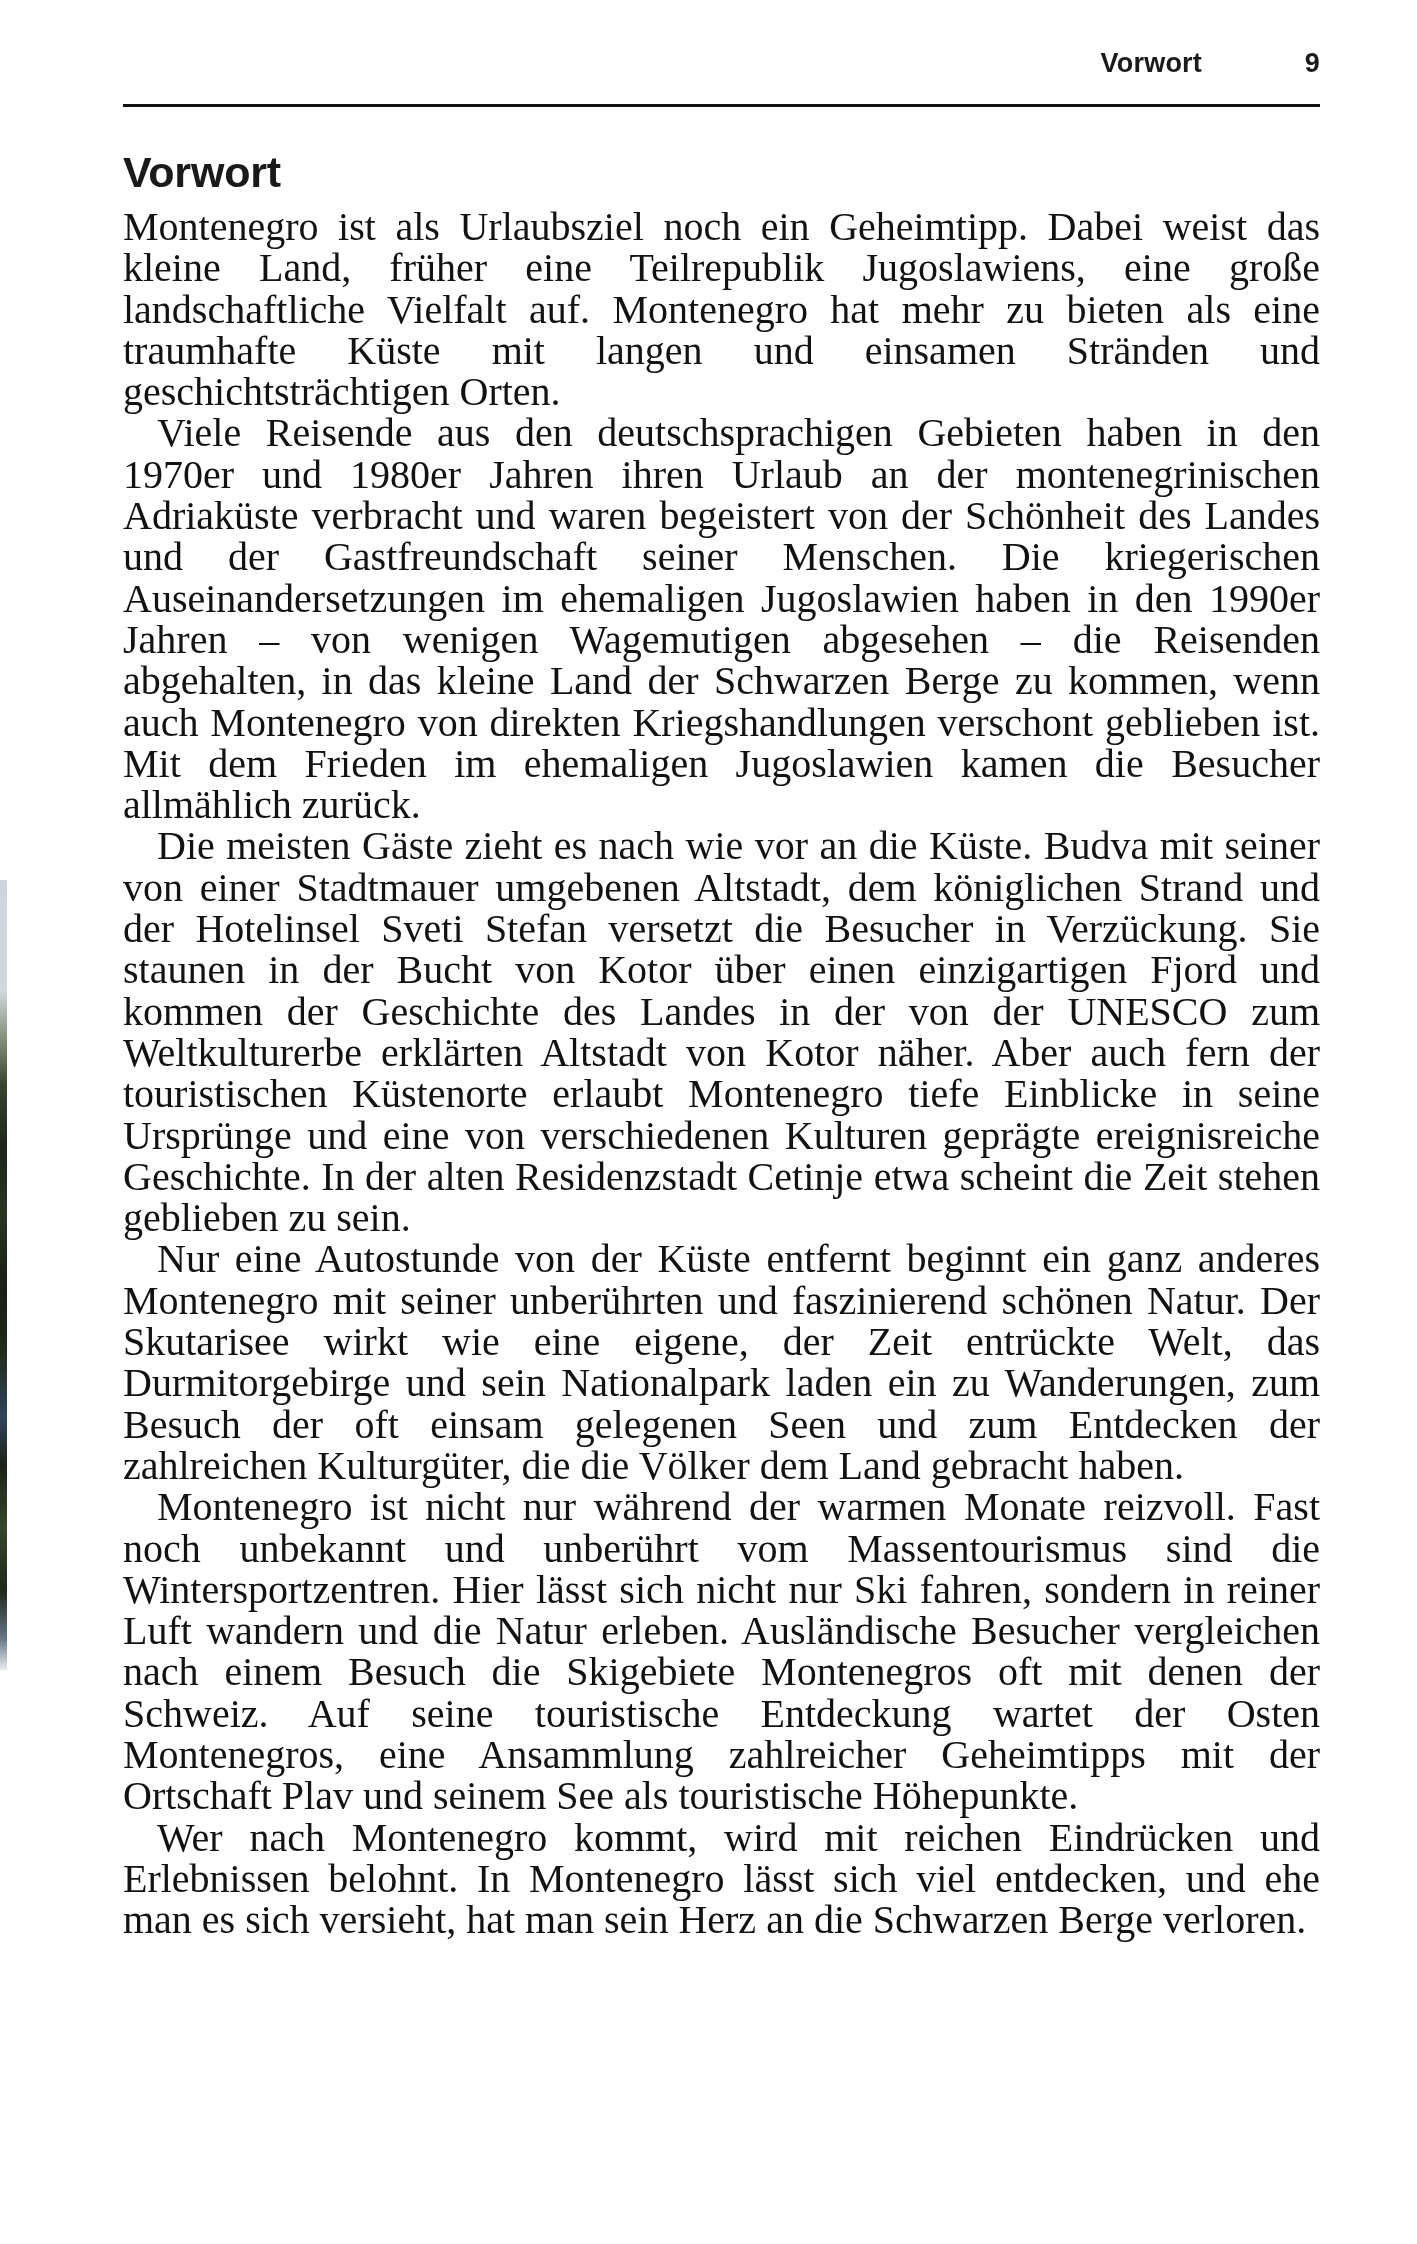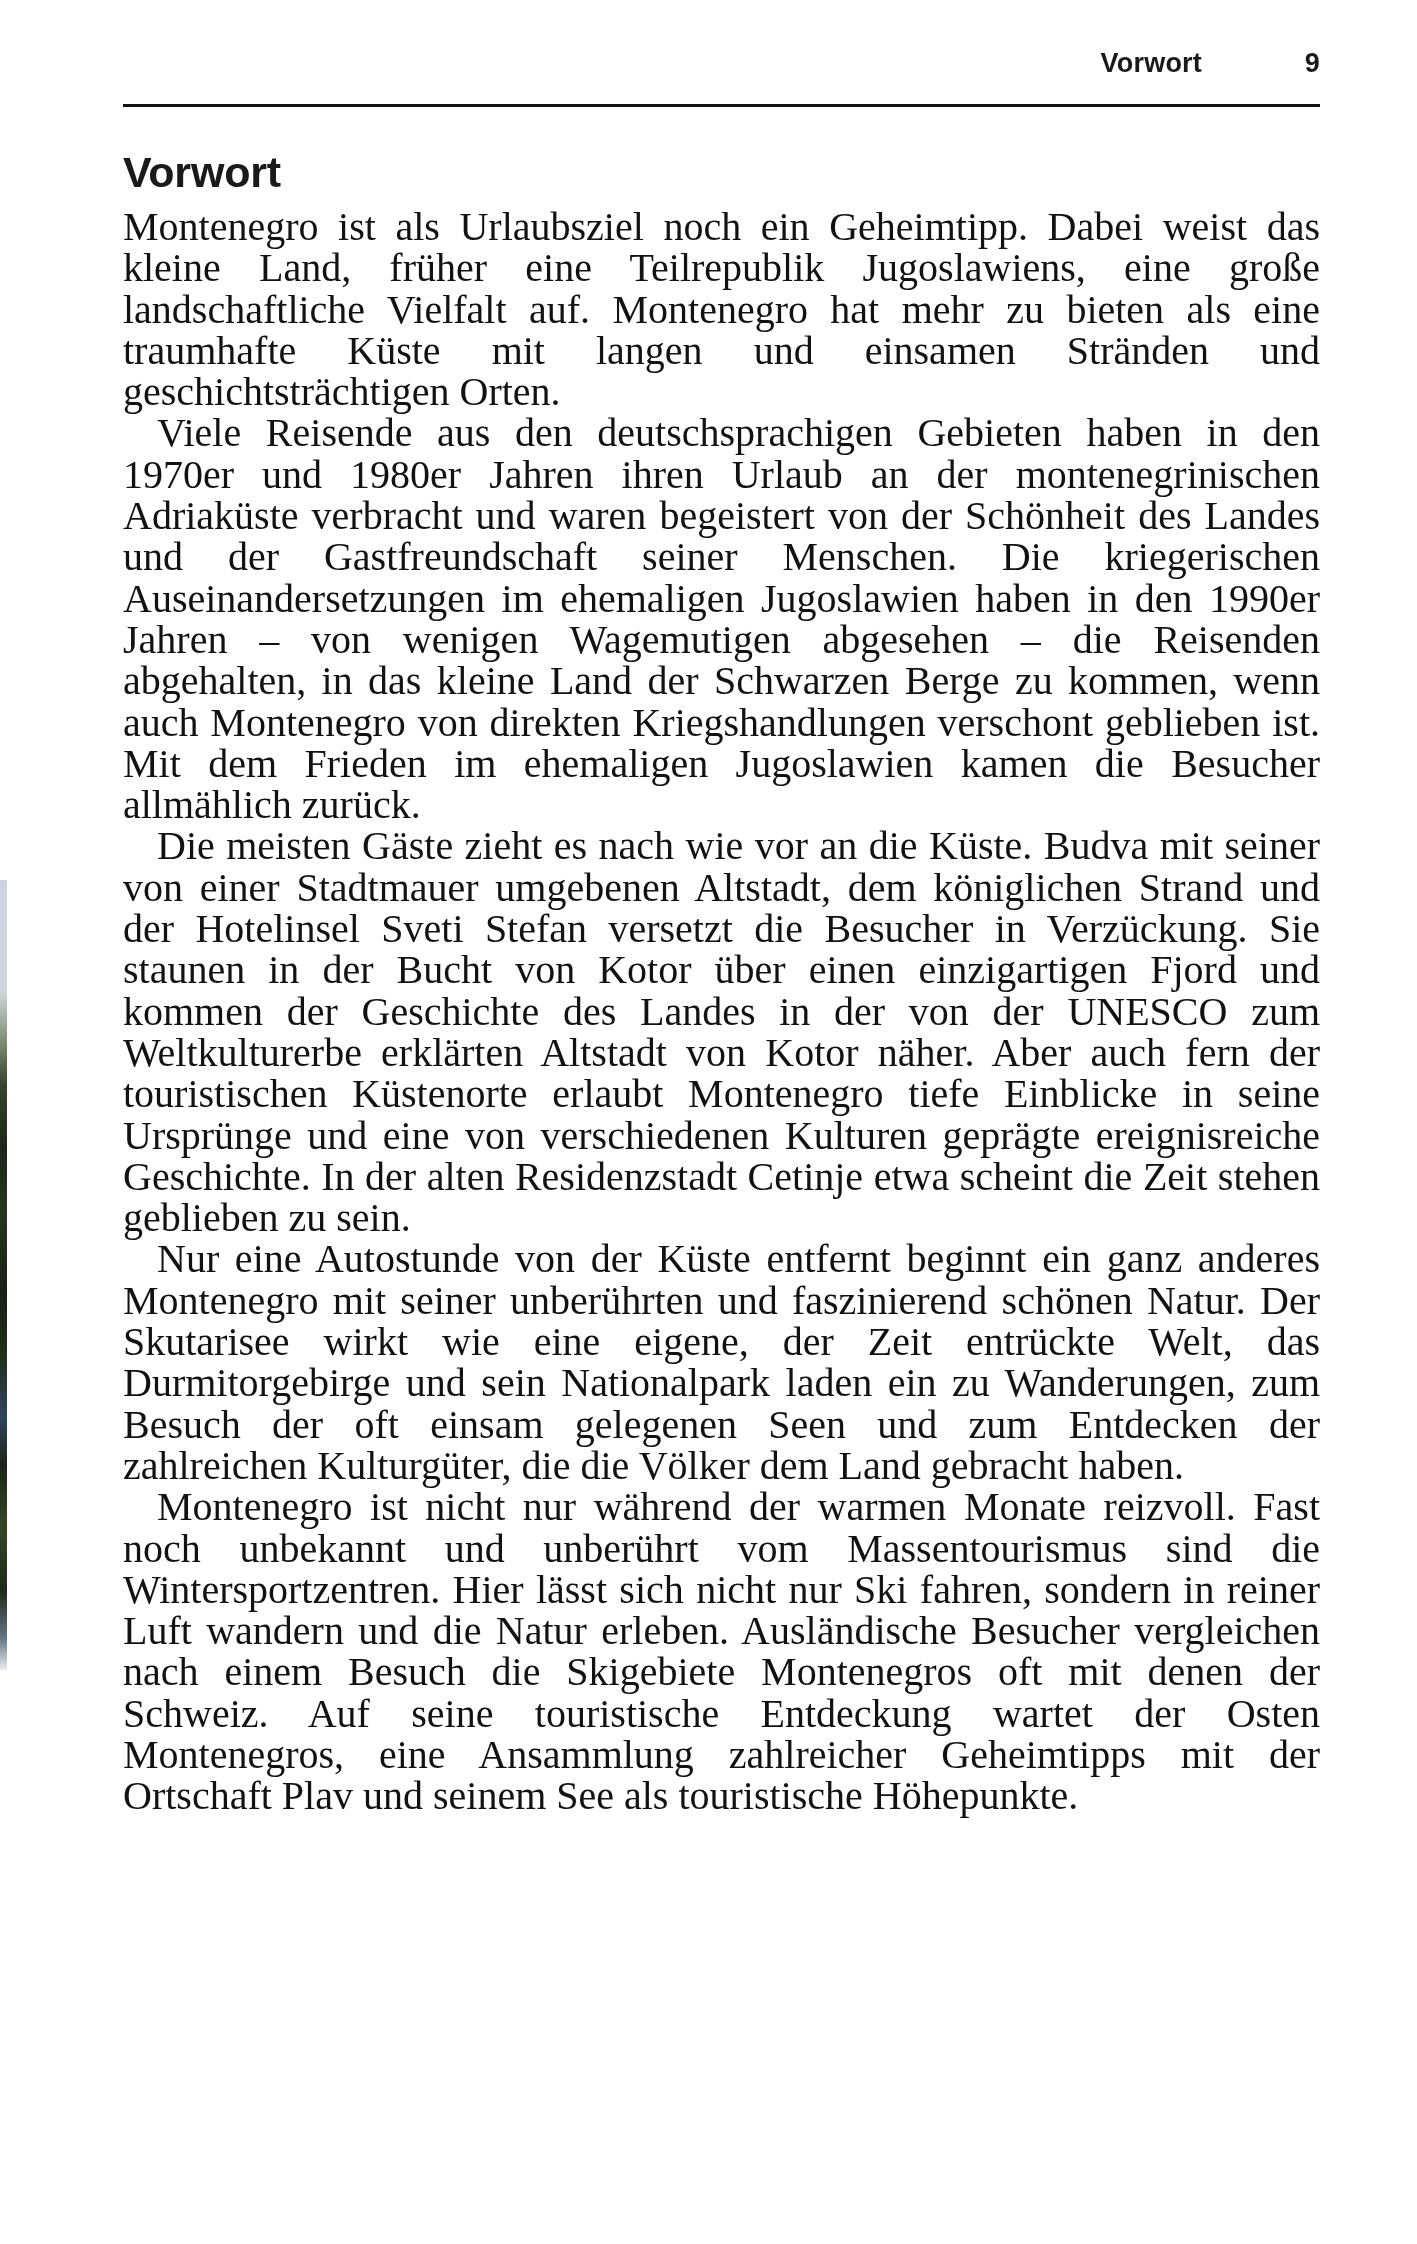--- a/index.html
+++ b/index.html
@@ -128,15 +128,16 @@
   <div class="head-rule"></div>
 
   <h1 class="page-title">Vorwort</h1>
 
   <div class="body-copy">
     <p class="para">Montenegro ist als Urlaubsziel noch ein Geheimtipp. Dabei weist das kleine Land, früher eine Teilrepublik Jugoslawiens, eine große landschaftliche Vielfalt auf. Montenegro hat mehr zu bieten als eine traumhafte Küste mit langen und einsamen Stränden und geschichtsträchtigen Orten.</p>
     <p class="para">Viele Reisende aus den deutschsprachigen Gebieten haben in den 1970er und 1980er Jahren ihren Urlaub an der montenegrinischen Adriaküste verbracht und waren begeistert von der Schönheit des Landes und der Gastfreundschaft seiner Menschen. Die kriegerischen Auseinandersetzungen im ehemaligen Jugoslawien haben in den 1990er Jahren – von wenigen Wagemutigen abgesehen – die Reisenden abgehalten, in das kleine Land der Schwarzen Berge zu kommen, wenn auch Montenegro von direkten Kriegshandlungen verschont geblieben ist. Mit dem Frieden im ehemaligen Jugoslawien kamen die Besucher allmählich zurück.</p>
     <p class="para">Die meisten Gäste zieht es nach wie vor an die Küste. Budva mit seiner von einer Stadtmauer umgebenen Altstadt, dem königlichen Strand und der Hotelinsel Sveti Stefan versetzt die Besucher in Verzückung. Sie staunen in der Bucht von Kotor über einen einzigartigen Fjord und kommen der Geschichte des Landes in der von der UNESCO zum Weltkulturerbe erklärten Altstadt von Kotor näher. Aber auch fern der touristischen Küstenorte erlaubt Montenegro tiefe Einblicke in seine Ursprünge und eine von verschiedenen Kulturen geprägte ereignisreiche Geschichte. In der alten Residenzstadt Cetinje etwa scheint die Zeit stehen geblieben zu sein.</p>
     <p class="para">Nur eine Autostunde von der Küste entfernt beginnt ein ganz anderes Montenegro mit seiner unberührten und faszinierend schönen Natur. Der Skutarisee wirkt wie eine eigene, der Zeit entrückte Welt, das Durmitorgebirge und sein Nationalpark laden ein zu Wanderungen, zum Besuch der oft einsam gelegenen Seen und zum Entdecken der zahlreichen Kulturgüter, die die Völker dem Land gebracht haben.</p>
     <p class="para">Montenegro ist nicht nur während der warmen Monate reizvoll. Fast noch unbekannt und unberührt vom Massentourismus sind die Wintersportzentren. Hier lässt sich nicht nur Ski fahren, sondern in reiner Luft wandern und die Natur erleben. Ausländische Besucher vergleichen nach einem Besuch die Skigebiete Montenegros oft mit denen der Schweiz. Auf seine touristische Entdeckung wartet der Osten Montenegros, eine Ansammlung zahlreicher Geheimtipps mit der Ortschaft Plav und seinem See als touristische Höhepunkte.</p>
+    <p class="para">Wer nach Montenegro kommt, wird mit reichen Eindrücken und Erlebnissen belohnt. In Montenegro lässt sich viel entdecken, und ehe man es sich versieht, hat man sein Herz an die Schwarzen Berge verloren.</p>
   </div>
 
 </div>
 
 </body></html>

